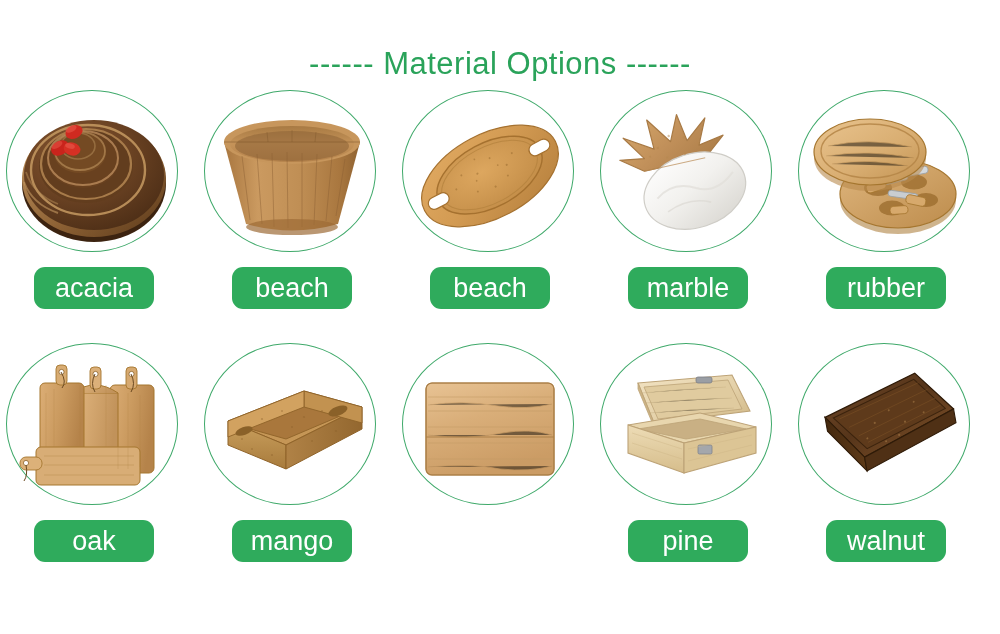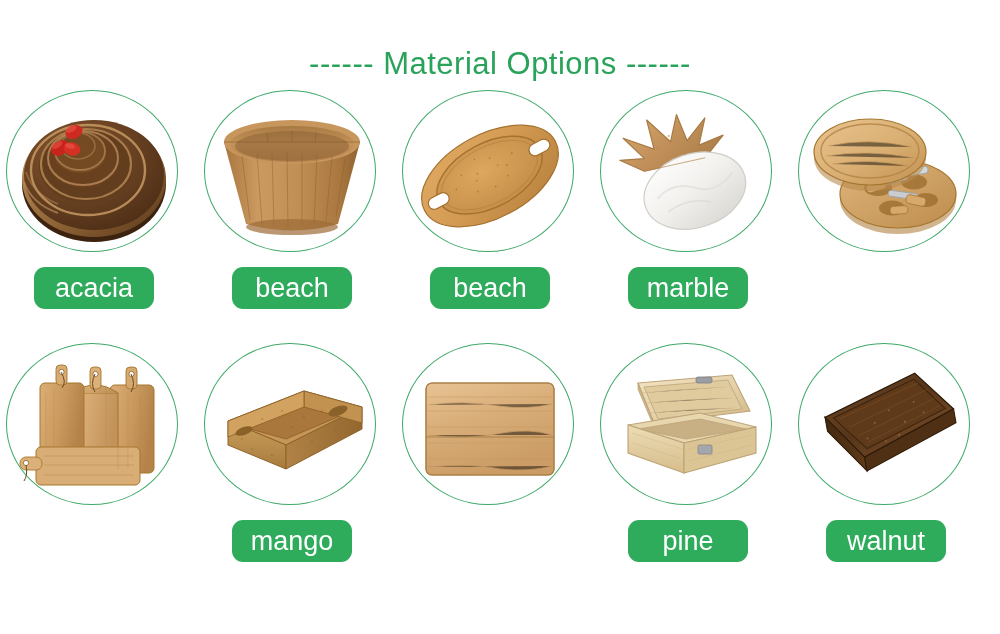--- a/index.html
+++ b/index.html
@@ -310,20 +310,21 @@
             <ellipse cx="64" cy="56" rx="56" ry="33" fill="url(#rbtop)" stroke="#a5762f" stroke-width="1.2"></ellipse>
             <ellipse cx="64" cy="55" rx="49" ry="27" fill="none" stroke="#b48547" stroke-width="1.3" opacity="0.85"></ellipse>
             <g stroke="#b98a4c" stroke-width="0.7" opacity="0.45">
               <path d="M22 50 q40 -9 84 1"></path>
               <path d="M20 60 q42 -7 88 2"></path>
               <path d="M26 68 q38 -6 76 2"></path>
             </g>
           </svg>
         </div>
       </div>
+      <div class="pill">rubber</div>
     </div>
 
   </div>
 
   <div class="row">
 
     <div class="cell">
       <div class="thumb-wrap">
         <div class="oval"></div>
         <div class="art">
@@ -374,20 +375,21 @@
               <line x1="40" y1="40" x2="40" y2="98"></line>
               <line x1="104" y1="44" x2="104" y2="120"></line>
               <line x1="114" y1="44" x2="114" y2="120"></line>
               <line x1="126" y1="46" x2="126" y2="118"></line>
               <line x1="66" y1="36" x2="66" y2="98"></line>
               <line x1="92" y1="36" x2="92" y2="98"></line>
             </g>
           </svg>
         </div>
       </div>
+      <div class="pill">oak</div>
     </div>
 
     <div class="cell">
       <div class="thumb-wrap">
         <div class="oval"></div>
         <div class="art">
           <svg viewBox="0 0 160 155" width="160" height="155">
             <defs>
               <linearGradient id="mgTop" x1="0" y1="0" x2="1" y2="1">
                 <stop offset="0%" stop-color="#d9ab6b"></stop>

